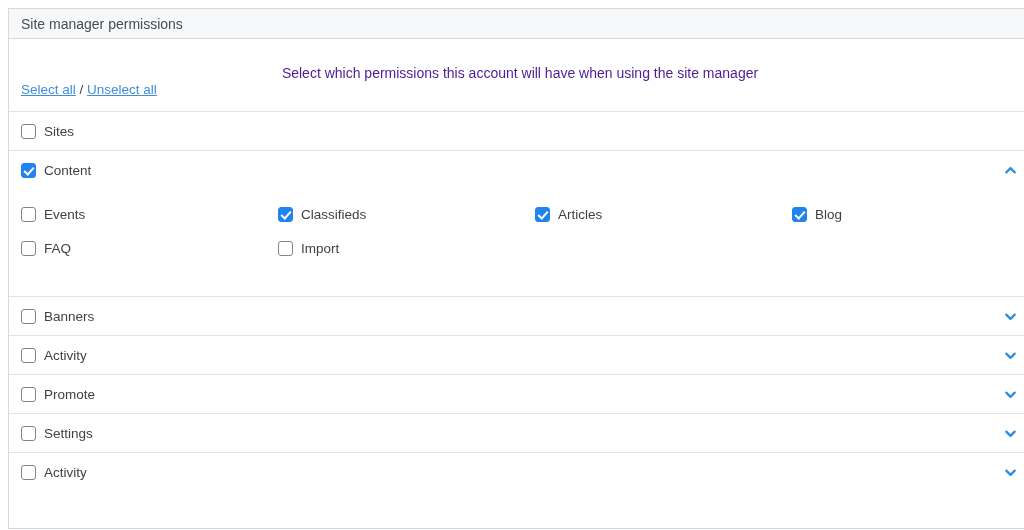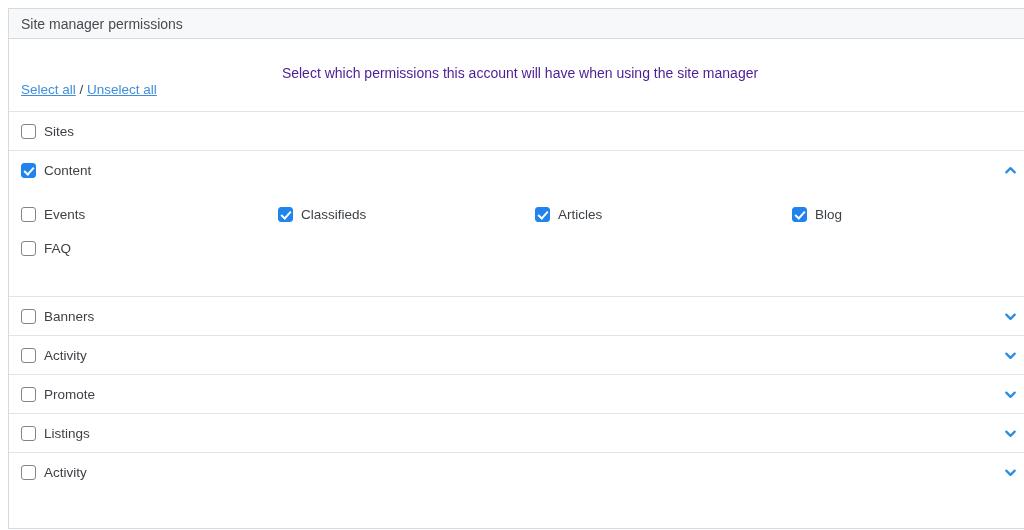--- a/index.html
+++ b/index.html
@@ -163,20 +163,24 @@
           <span class="cb-label">Articles</span>
         </span>
         <span class="check-control">
           <span class="cb checked"></span>
           <span class="cb-label">Blog</span>
         </span>
         <span class="check-control">
           <span class="cb"></span>
           <span class="cb-label">FAQ</span>
         </span>
+        <span class="check-control">
+          <span class="cb"></span>
+          <span class="cb-label">Import</span>
+        </span>
       </div>
     </div>
   </div>
 
   <div class="section">
     <div class="section-row">
       <span class="check-control">
         <span class="cb"></span>
         <span class="cb-label">Banners</span>
       </span>
@@ -213,21 +217,21 @@
             <path d="M3.5 6 L8 10.5 L12.5 6" fill="none" stroke="currentColor" stroke-width="2.4" stroke-linecap="round" stroke-linejoin="round"></path>
           </svg>
       </span>
     </div>
   </div>
 
   <div class="section">
     <div class="section-row">
       <span class="check-control">
         <span class="cb"></span>
-        <span class="cb-label">Listings</span>
+        <span class="cb-label">Settings</span>
       </span>
       <span class="chev-btn">
         <svg viewBox="0 0 16 16">
             <path d="M3.5 6 L8 10.5 L12.5 6" fill="none" stroke="currentColor" stroke-width="2.4" stroke-linecap="round" stroke-linejoin="round"></path>
           </svg>
       </span>
     </div>
   </div>
 
   <div class="section">

